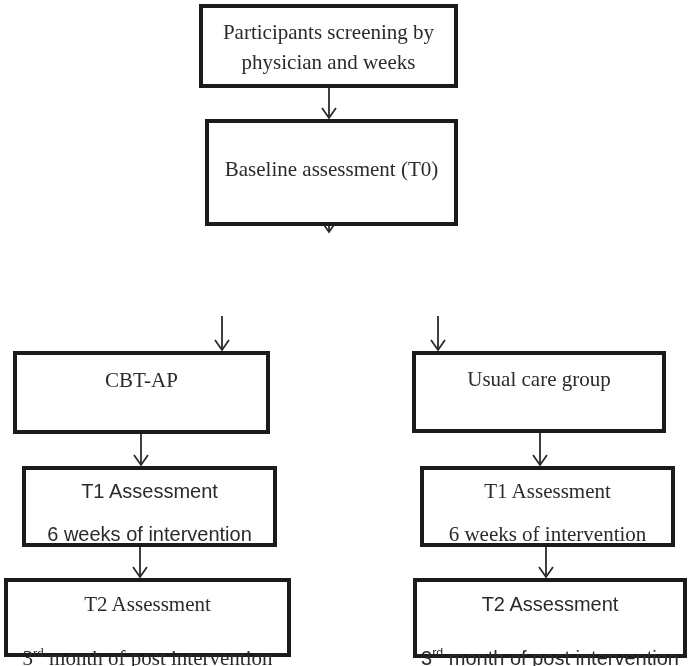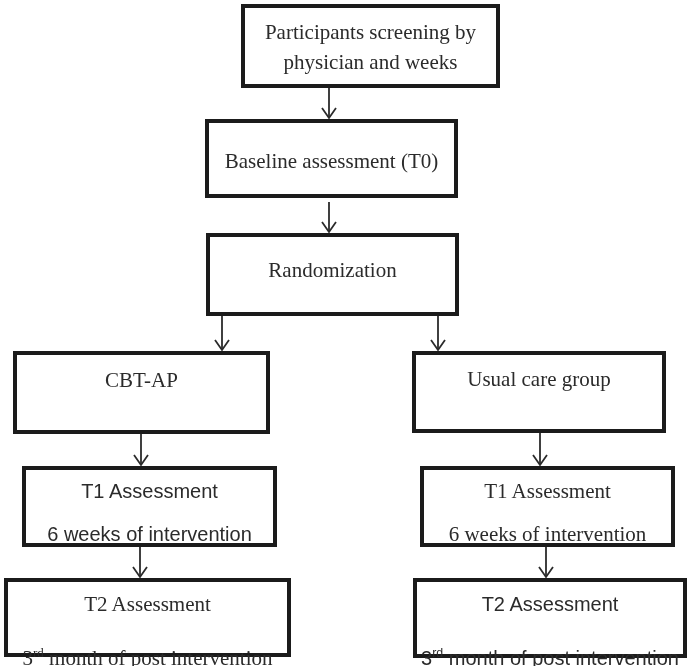--- a/index.html
+++ b/index.html
@@ -28,22 +28,22 @@
   .serif {
     font-family: "Liberation Serif", "DejaVu Serif", serif;
     font-size: 21px;
     line-height: 28px;
   }
   .sans {
     font-family: "Liberation Sans", "DejaVu Sans", sans-serif;
     font-size: 20px;
     line-height: 26px;
   }
-  .node-screening      { left: 199px; top: 4px;   width: 259px; height: 84px; padding-top: 9px;  line-height: 30px; margin-left: 42px; }
-  .node-baseline       { left: 205px; top: 119px; width: 253px; height: 79px; padding-top: 24px; }
+  .node-screening      { left: 199px; top: 4px;   width: 259px; height: 84px; padding-top: 9px;  line-height: 30px; }
+  .node-baseline       { left: 205px; top: 119px; width: 253px; height: 107px; padding-top: 32px; }
   .node-randomization  { left: 206px; top: 233px; width: 253px; height: 83px; padding-top: 19px; }
   .node-cbt-ap         { left: 13px;  top: 351px; width: 257px; height: 83px; padding-top: 11px; }
   .node-usual-care     { left: 412px; top: 351px; width: 254px; height: 82px; padding-top: 10px; }
   .node-t1-left        { left: 22px;  top: 466px; width: 255px; height: 81px; padding-top: 8px;  }
   .node-t1-right       { left: 420px; top: 466px; width: 255px; height: 81px; padding-top: 8px;  line-height: 26px; }
   .node-t2-left        { left: 4px;   top: 578px; width: 287px; height: 79px; padding-top: 9px;  line-height: 26px; }
   .node-t2-right       { left: 413px; top: 578px; width: 274px; height: 80px; padding-top: 9px;  }
   .gap17 { margin-top: 17px; }
   .gap14 { margin-top: 28px; }
   sup.ord {
@@ -113,23 +113,20 @@
 
   <div class="node serif node-screening">
     <span>Participants screening by</span>
     <span>physician and weeks</span>
   </div>
 
   <div class="node serif node-baseline">
     <span>Baseline assessment (T0)</span>
   </div>
 
-  <div class="node serif node-randomization">
-    <span>Randomization</span>
-  </div>
 
   <div class="node serif node-usual-care">
     <span>Usual care group</span>
   </div>
 
   <div class="node serif node-cbt-ap">
     <span>CBT-AP</span>
   </div>
 
   <div class="node sans node-t1-left">

